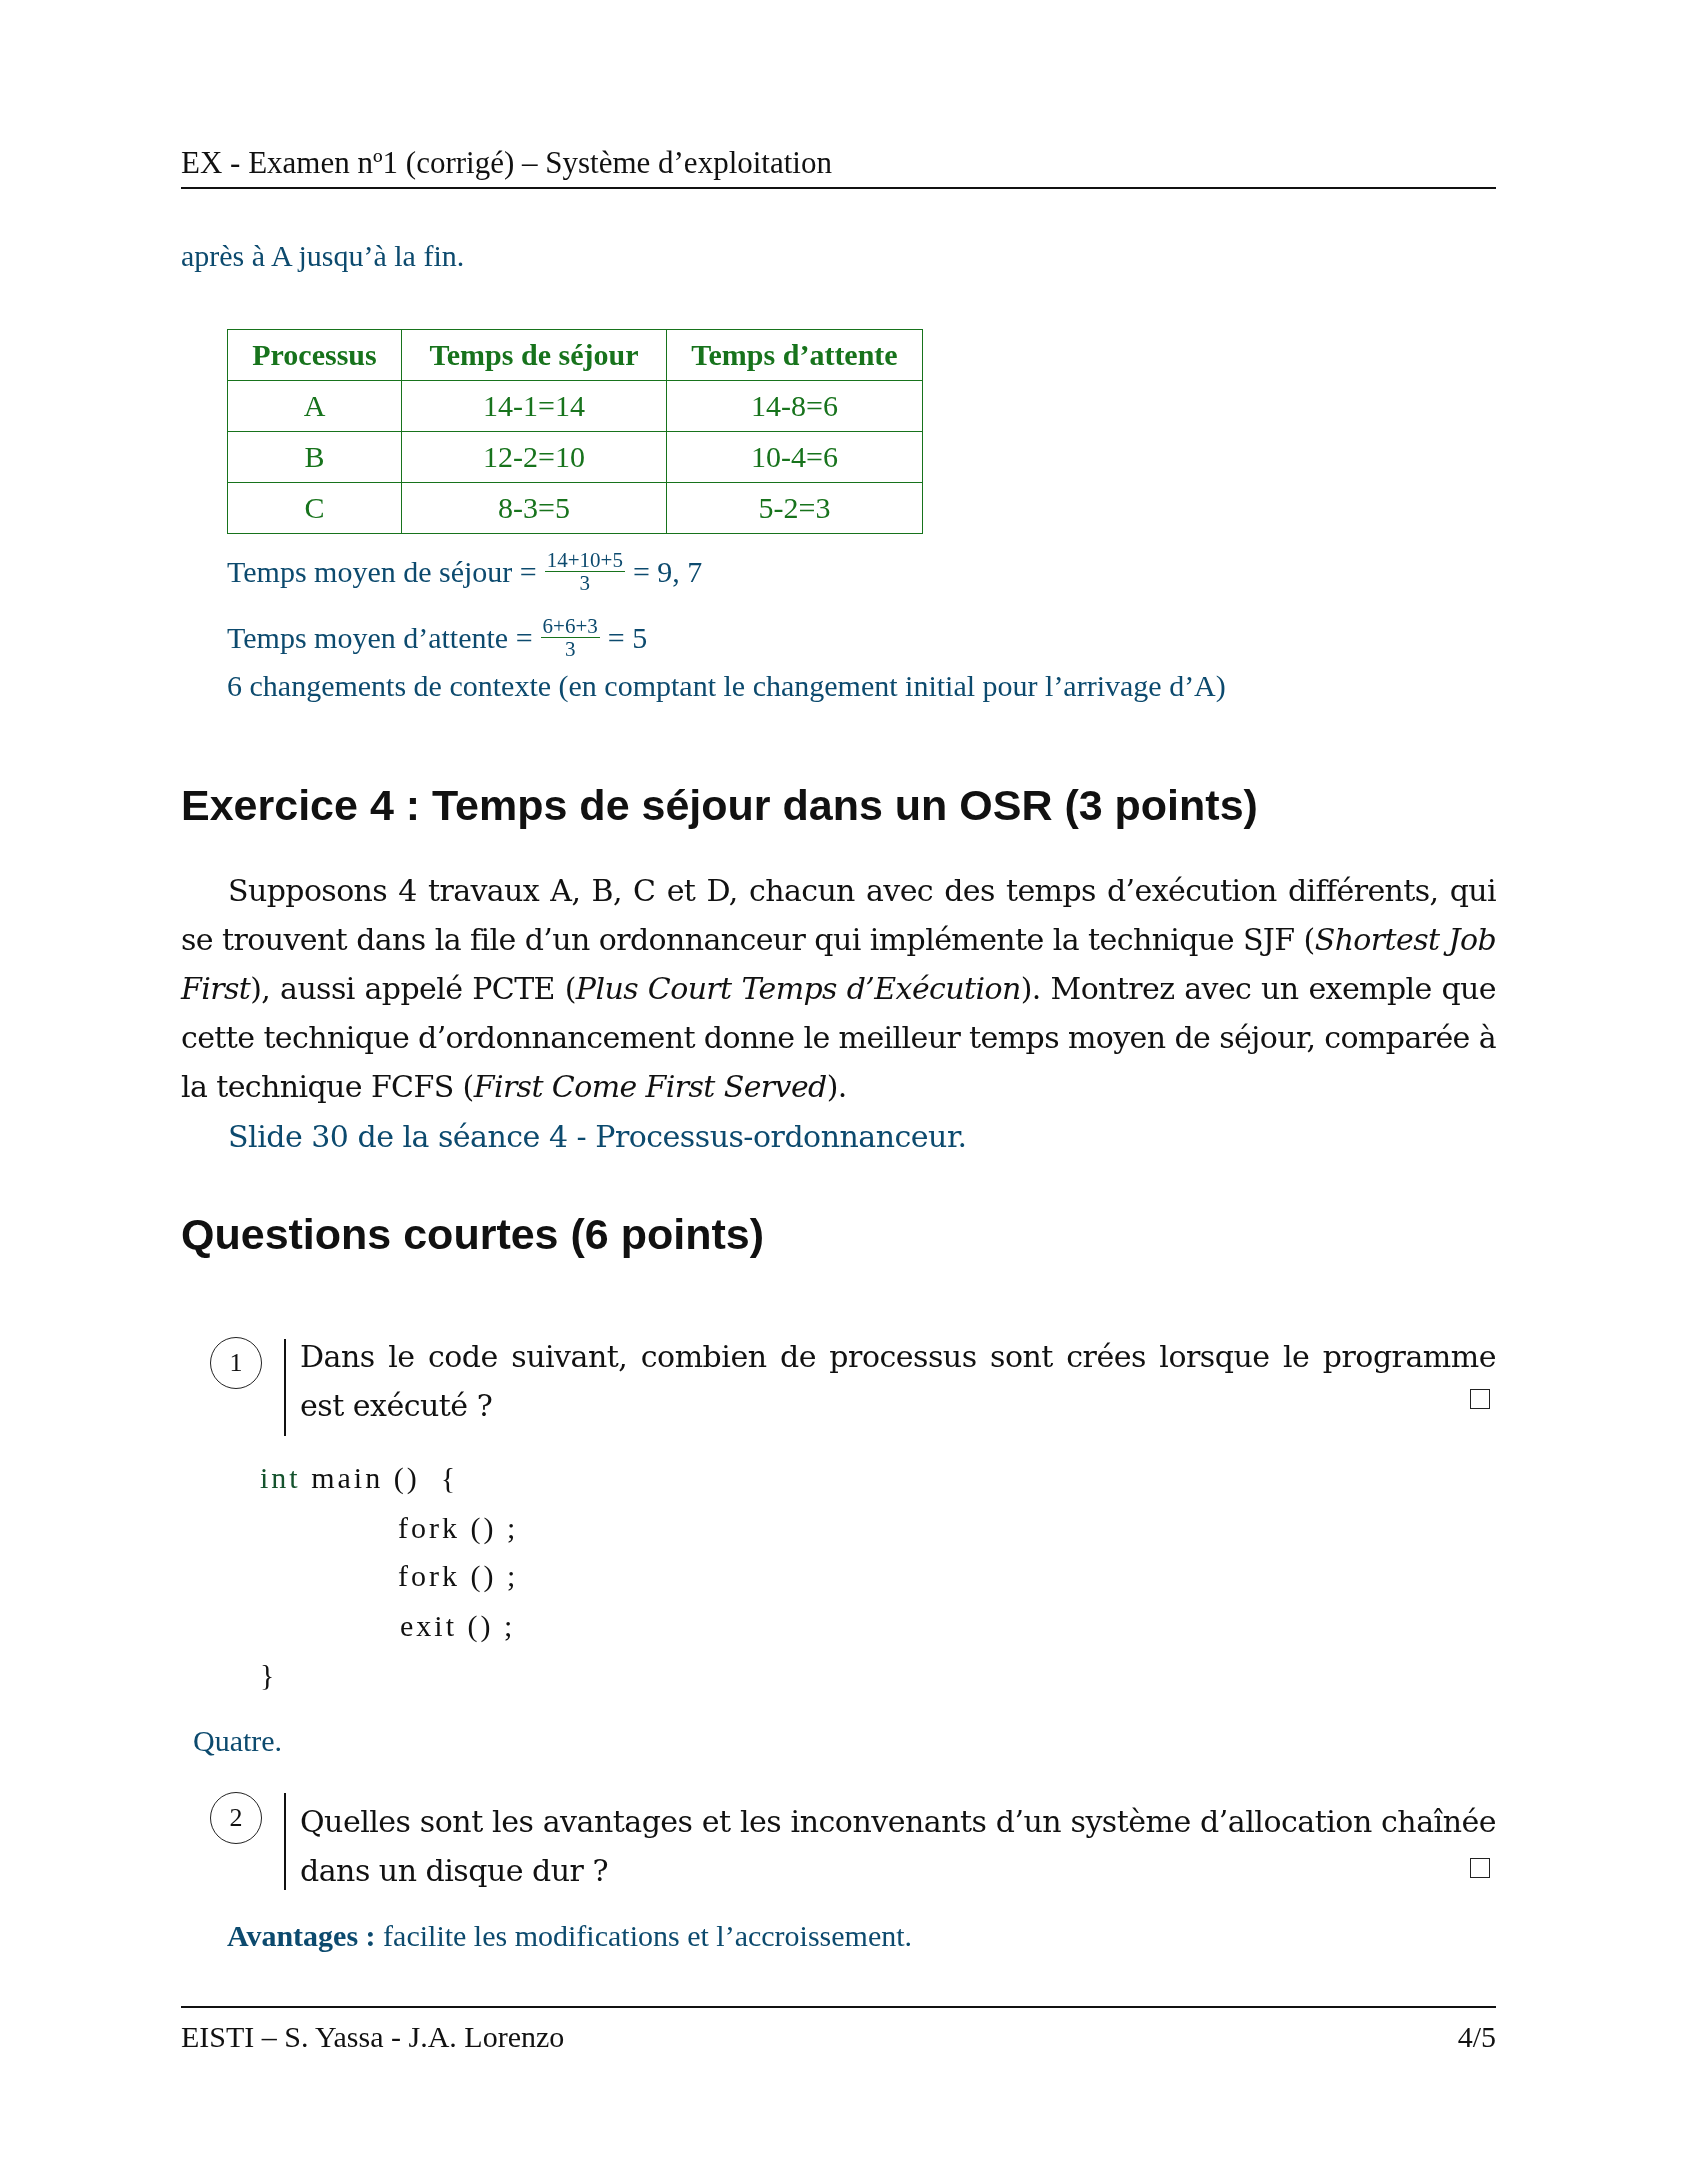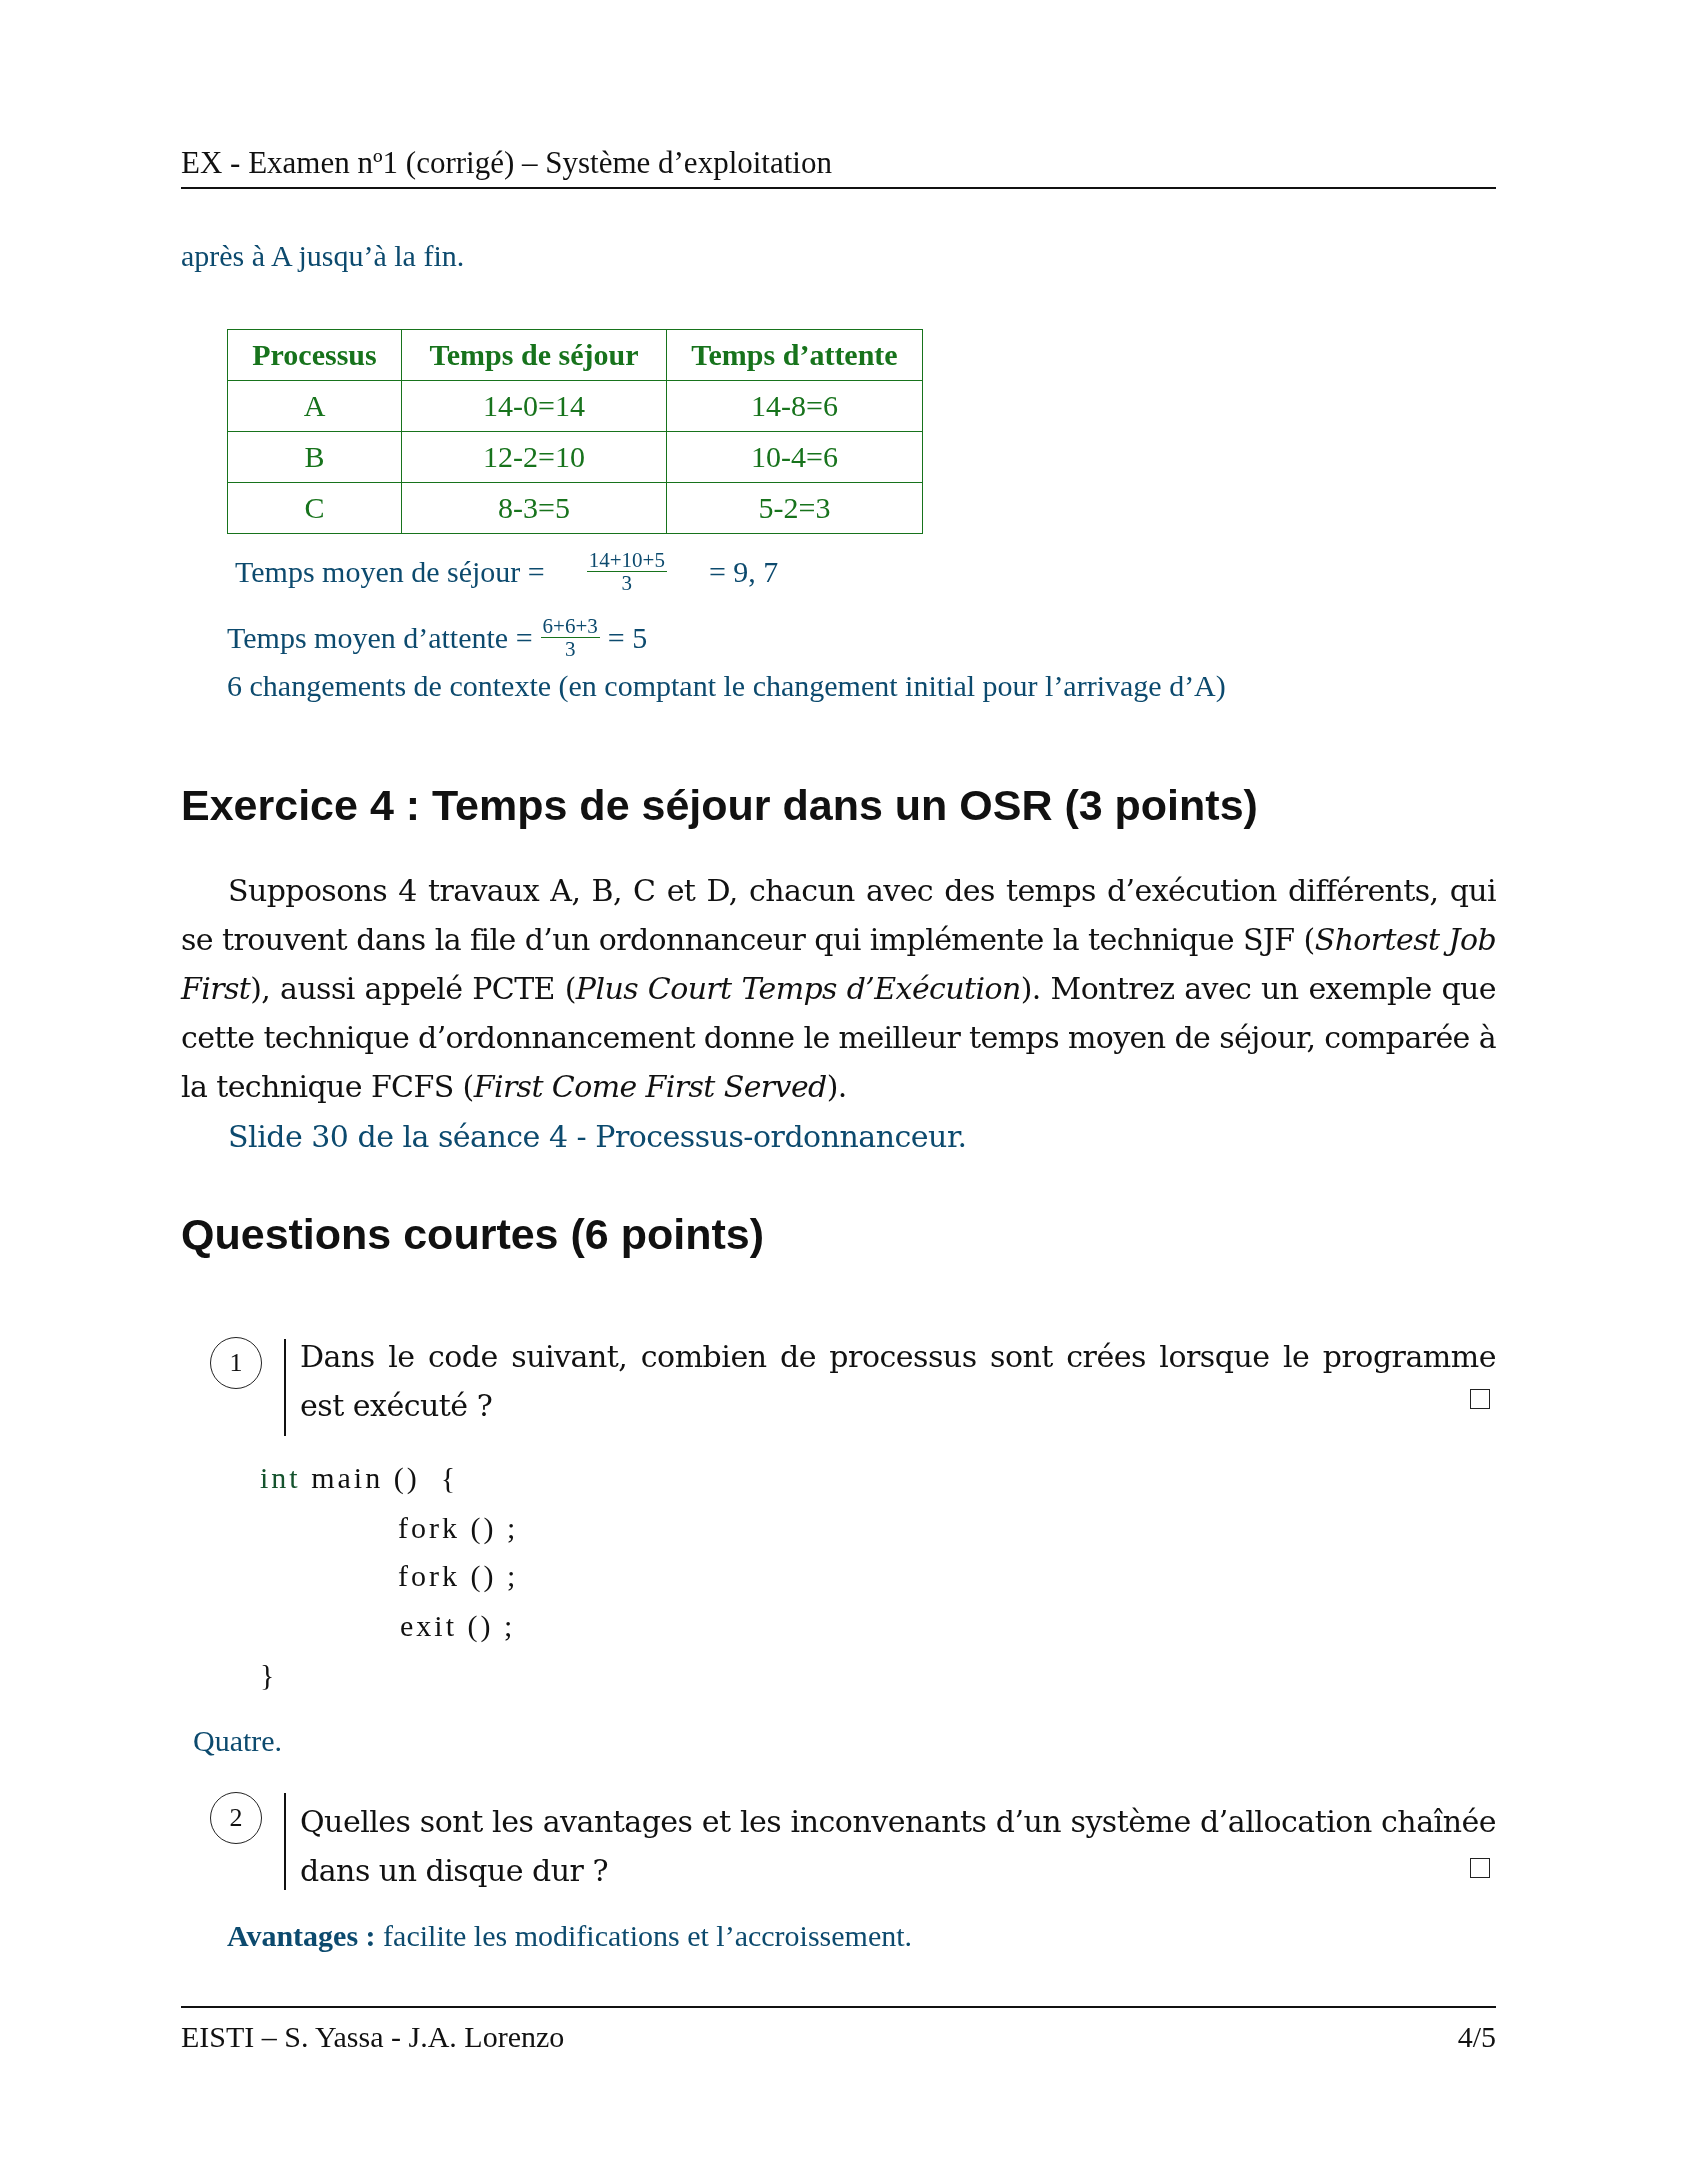--- a/index.html
+++ b/index.html
@@ -22,21 +22,21 @@
     #result-table th, #result-table td { border: 1.5px solid #17731c; text-align: center; padding: 0; height: 50px; }
     #result-table th { font-weight: bold; }
     #result-table col.c1 { width: 174px; }
     #result-table col.c2 { width: 265px; }
     #result-table col.c3 { width: 256px; }
 
     .formula { font-size: 30px; display: flex; align-items: center; }
     .frac { display: inline-flex; flex-direction: column; align-items: center; margin: 0 8px; font-size: 21px; line-height: 20px; }
     .frac .num { border-bottom: 1.5px solid #17731c; padding: 0 2px 1px 2px; }
     .frac .den { padding-top: 1px; }
-    #f1 { left: 235px; top: 550px; gap: 34px; }
+    #f1 { left: 227px; top: 550px; }
     #f2 { left: 227px; top: 616px; }
     #ctx { left: 227px; top: 668px; }
 
     h2 { margin: 0; font-family: Liberation Sans, sans-serif; font-weight: bold; font-size: 43px; }
     #ex4-title { left: 181px; top: 781px; }
     #qc-title { left: 181px; top: 1210px; }
 
     .para { position: absolute; left: 181px; width: 1315px; font-size: 30px; line-height: 49px;
             text-align: justify; font-family: "DejaVu Serif", serif; letter-spacing: -0.6px; }
     .para p { margin: 0; }
@@ -95,21 +95,21 @@
   <thead>
     <tr>
       <th>Processus</th>
       <th>Temps de séjour</th>
       <th>Temps d’attente</th>
     </tr>
   </thead>
   <tbody>
     <tr>
       <td>A</td>
-      <td>14-0=14</td>
+      <td>14-1=14</td>
       <td>14-8=6</td>
     </tr>
     <tr>
       <td>B</td>
       <td>12-2=10</td>
       <td>10-4=6</td>
     </tr>
     <tr>
       <td>C</td>
       <td>8-3=5</td>

